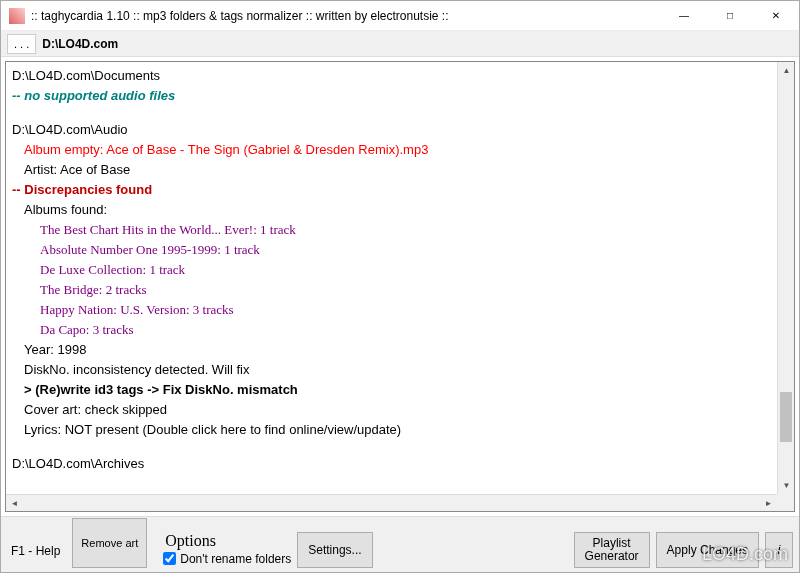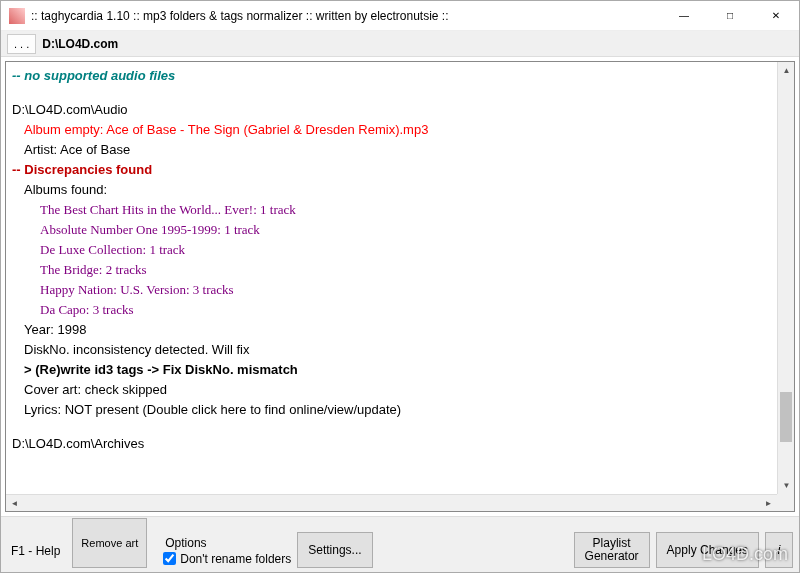--- a/index.html
+++ b/index.html
@@ -136,21 +136,21 @@
   display: flex; align-items: center; justify-content: center;
   text-align: center;
 }
 .btn-sm { font-size: 11px; padding: 4px 8px; height: 50px; }
 .help-text { font-size: 12px; padding: 0 6px 10px 4px; }
 .options-group {
   display: flex; flex-direction: column;
   gap: 2px;
   padding-bottom: 2px;
 }
-.options-label { font-size: 12px; padding-left: 2px; }
+.options-label { font-size: 16px; padding-left: 2px; font-family: Liberation Serif, serif; }
 .checkbox-row { display: flex; gap: 4px; font-size: 12px; }
 .checkbox-row input { width: 13px; height: 13px; }
 .spacer { flex: 0 0 4px; }
 .multiline-btn { line-height: 13px; font-size: 12px; }
 .i-btn { font-style: italic; width: 28px; }
 .watermark {
   position: absolute;
   right: 12px; bottom: 8px;
   color: rgba(255,255,255,0.85);
   font-size: 18px;
@@ -174,20 +174,21 @@
     </div>
   </div>
 
   <div class="pathbar">
     <button class="path-btn">. . .</button>
     <span class="path-text">D:\LO4D.com</span>
   </div>
 
   <div class="content-wrap">
     <div class="content">
+      <div class="line black">D:\LO4D.com\Documents</div>
       <div class="line teal-bold"> -- no supported audio files</div>
       <div class="gap"></div>
       <div class="line black">D:\LO4D.com\Audio</div>
       <div class="line red indent1">Album empty: Ace of Base - The Sign (Gabriel &amp; Dresden Remix).mp3</div>
       <div class="line black indent1">Artist: Ace of Base</div>
       <div class="line red-bold"> -- Discrepancies found</div>
       <div class="line black indent1">Albums found:</div>
       <div class="line purple indent2">The Best Chart Hits in the World... Ever!: 1 track</div>
       <div class="line purple indent2">Absolute Number One 1995-1999: 1 track</div>
       <div class="line purple indent2">De Luxe Collection: 1 track</div>

